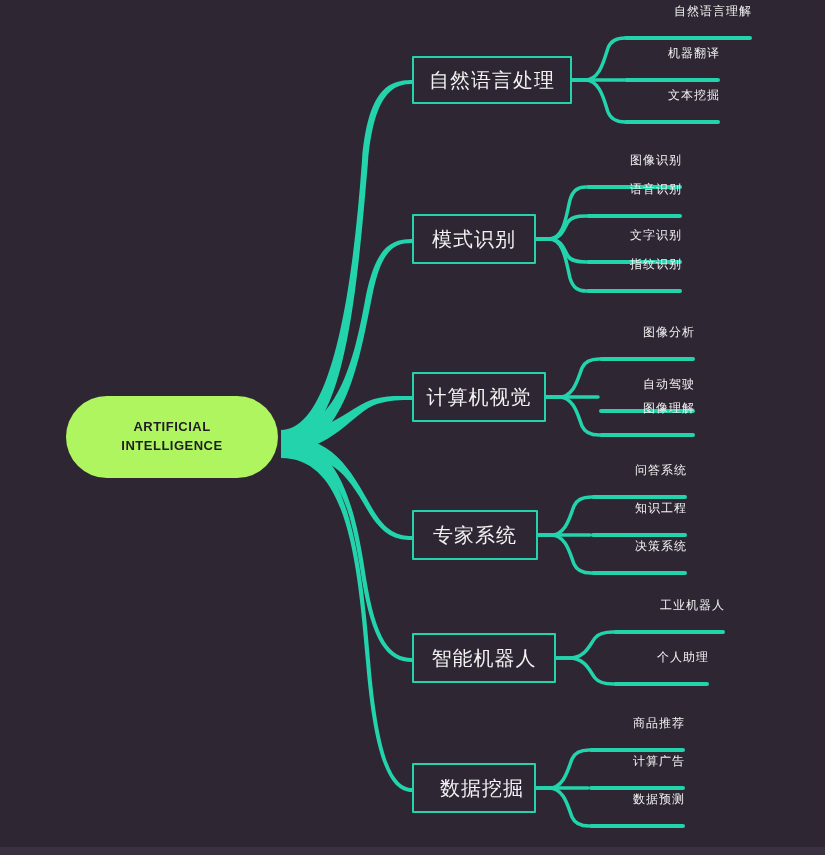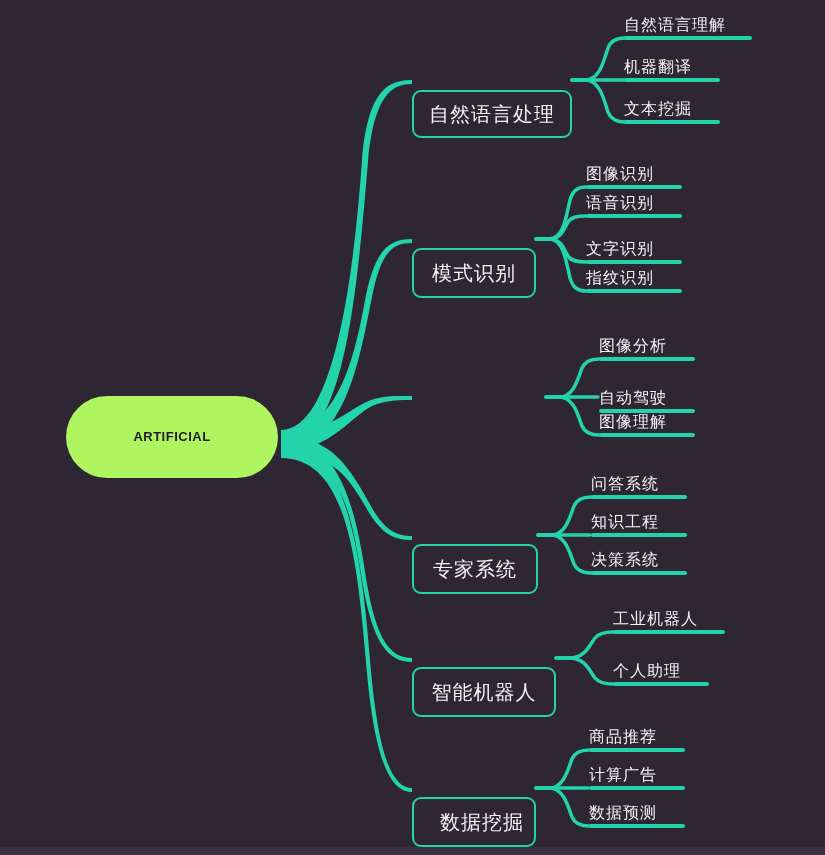--- a/index.html
+++ b/index.html
@@ -50,47 +50,46 @@
     font-size: 13px;
     letter-spacing: 0.5px;
     line-height: 1.45;
     text-align: center;
     z-index: 3;
   }
   
   .branch-node {
     position: absolute;
     border: 2px solid #23d3ac;
-    border-radius: 9px;
+    border-radius: 1px;
     background: #2e2633;
     color: #f2f2f2;
     font-size: 20px;
     display: flex;
     align-items: center;
     justify-content: center;
     box-sizing: border-box;
     letter-spacing: 1px;
     z-index: 3;
     white-space: nowrap;
-    margin-top: 34px;
   }
   
   .leaf {
     position: absolute;
     z-index: 3;
     box-sizing: border-box;
   }
   .leaf-label {
     position: absolute;
     left: 0;
-    bottom: 4px;
+    bottom: 20px;
     width: 100%;
-    text-align: left;
+    text-align: right;
     color: #f2f2f2;
-    font-size: 16px;
+    font-size: 12px;
     letter-spacing: 1px;
     white-space: nowrap;
   }
   .leaf-underline {
     position: absolute;
     left: 0;
     bottom: 0;
     width: 100%;
     height: 4px;
     background: #23d3ac;
@@ -141,26 +140,28 @@
       <path d="M556,658 L569,658 C 586,658 590,672 595,678 C 599,683 605,684 613,684"></path>
 
       <path d="M536,788 L549,788 C 564,788 568,769 572,759 C 575,752 581,750 589,750"></path>
       <path d="M536,788 L588,788"></path>
       <path d="M536,788 L549,788 C 564,788 568,807 572,817 C 575,824 581,826 589,826"></path>
     </g>
   </svg>
 
   <div class="root-node">
     <span>ARTIFICIAL</span>
+    <span>INTELLIGENCE</span>
   </div>
 
   <div class="branch-node" style="left:412px; top:56px; width:160px; height:48px;">自然语言处理</div>
 
   <div class="branch-node" style="left:412px; top:214px; width:124px; height:50px;">模式识别</div>
 
+  <div class="branch-node" style="left:412px; top:372px; width:134px; height:50px;">计算机视觉</div>
 
   <div class="branch-node" style="left:412px; top:510px; width:126px; height:50px;">专家系统</div>
 
   <div class="branch-node" style="left:412px; top:633px; width:144px; height:50px;">智能机器人</div>
 
   <div class="branch-node" style="left:412px; top:763px; width:124px; height:50px;padding-left:16px;">数据挖掘</div>
 
   <div class="leaf" style="left:624px; top:16px; width:128px; height:24px;">
     <span class="leaf-label">自然语言理解</span>
     <span class="leaf-underline"></span>

